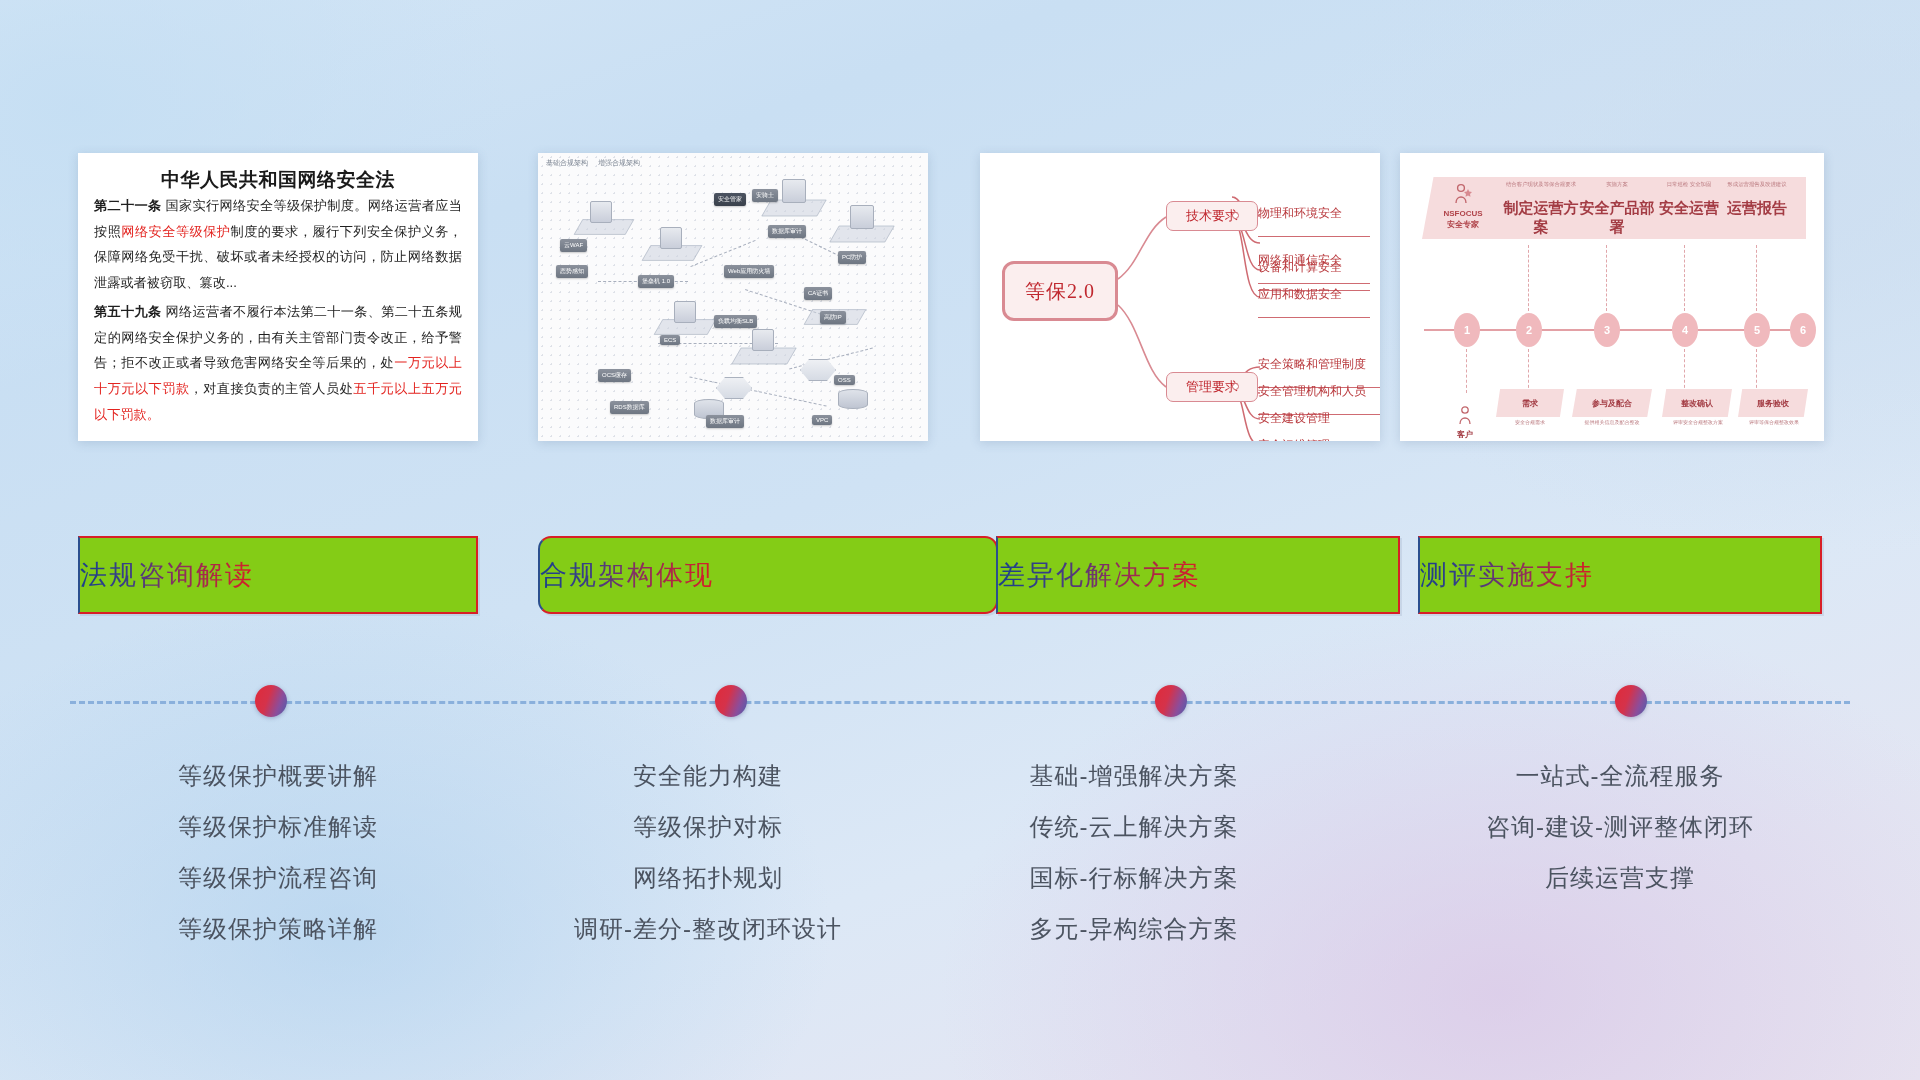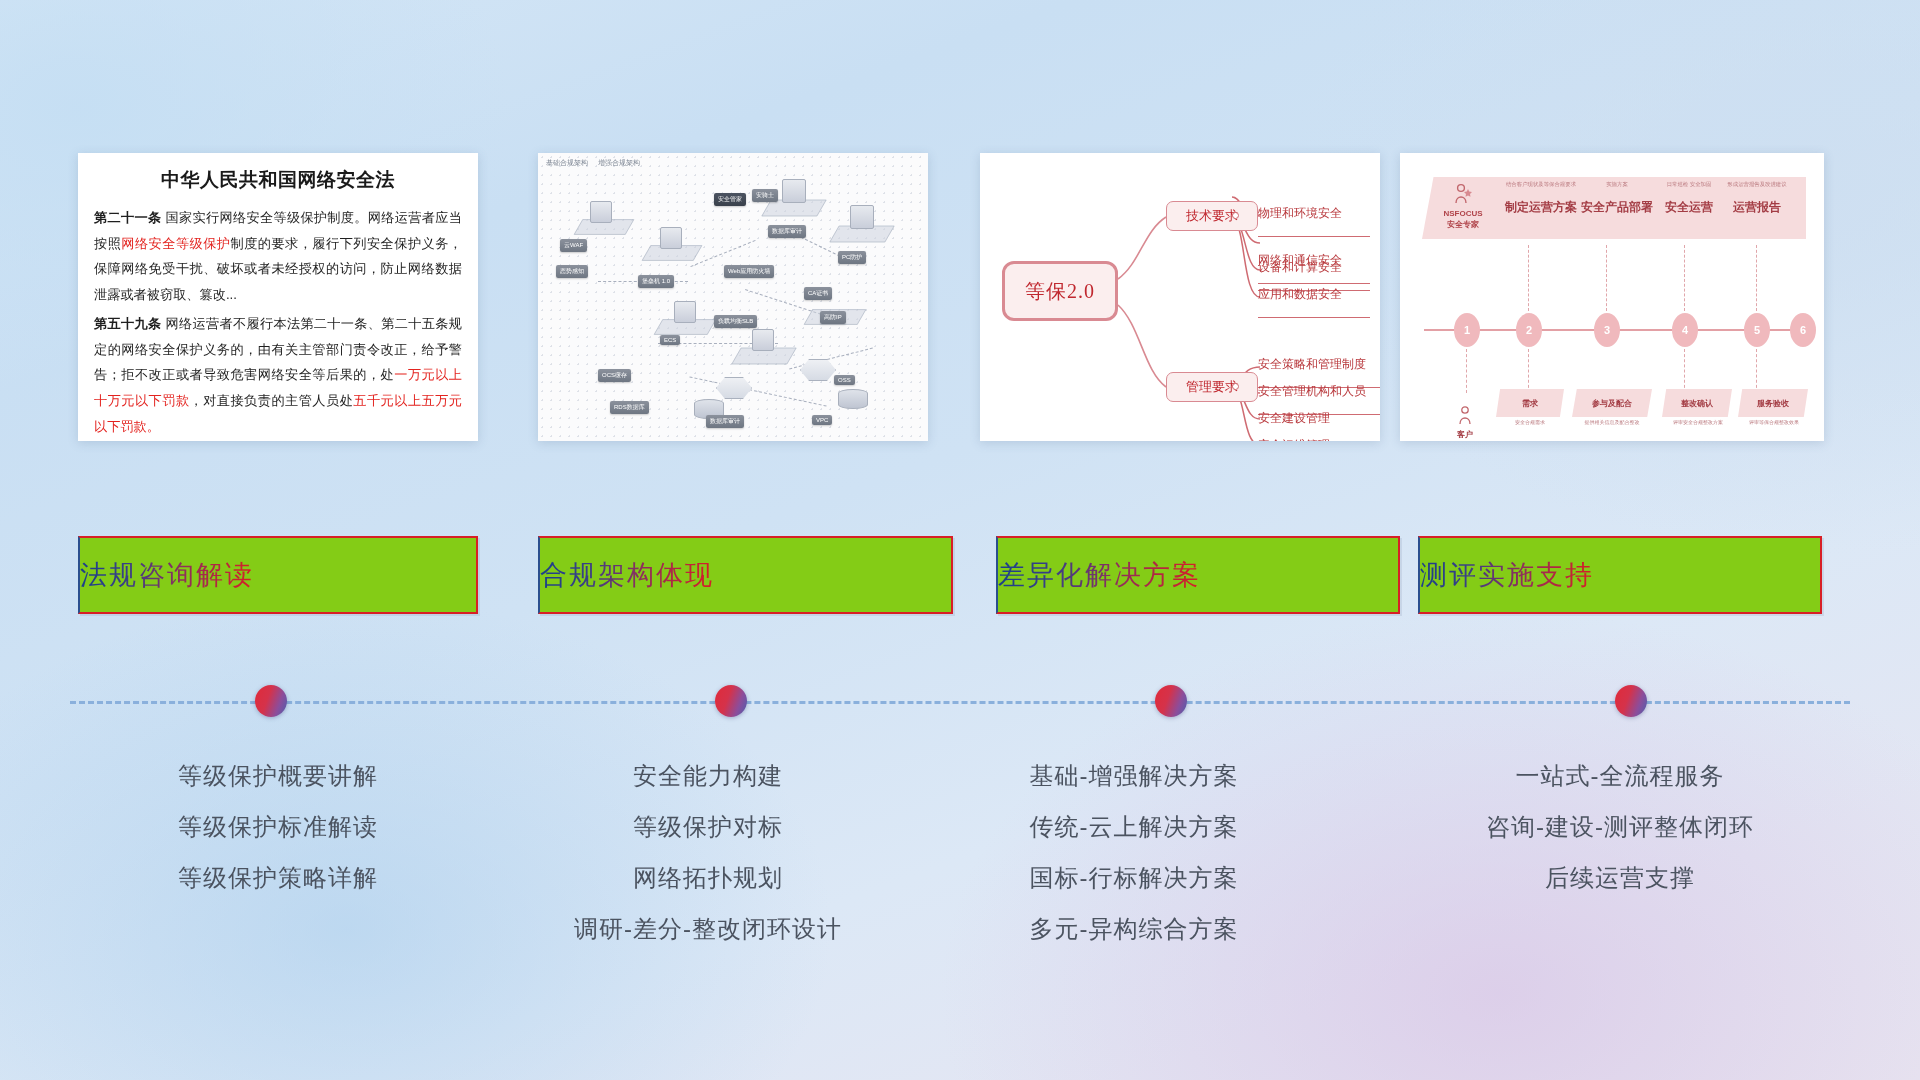--- a/index.html
+++ b/index.html
@@ -29,21 +29,20 @@
   .card3 { left: 980px; top: 153px; width: 400px; height: 288px; }
   .card4 { left: 1400px;top: 153px; width: 424px; height: 288px; }
 
   
   .law-title {
     text-align: center;
     font-size: 19px;
     font-weight: bold;
     color: #1a1a1a;
     letter-spacing: .5px;
-    margin-bottom: 12px;
   }
   .law-para {
     font-size: 13.2px;
     line-height: 1.95;
     color: #1f1f1f;
     text-align: justify;
     margin-bottom: 2px;
   }
   .law-para + .law-para { margin-top: 3px; }
   .law-art { font-weight: bold; }
@@ -129,21 +128,21 @@
   .nsf { position: relative; width: 100%; height: 100%; background: #fff; }
   .nsf-banner {
     position: absolute; left: 22px; top: 24px; width: 384px; height: 62px;
     background: #f6dcdd;
     clip-path: polygon(3% 0, 100% 0, 100% 100%, 0 100%);
   }
   .nsf-expert { position: absolute; left: 30px; top: 30px; width: 66px; text-align: center; }
   .nsf-expert .ttl { font-size: 8px; color: #b0444a; line-height: 1.35; font-weight: bold; }
   .nsf-col { position: absolute; top: 28px; width: 78px; text-align: center; }
   .nsf-col .sub { font-size: 5.4px; color: #bb7b80; line-height: 1.25; height: 18px; }
-  .nsf-col .main { font-size: 12px; color: #a33c44; font-weight: bold; }
+  .nsf-col .main { font-size: 15px; color: #a33c44; font-weight: bold; }
   .nsf-axis { position: absolute; left: 24px; top: 176px; width: 382px; height: 2px; background: #e3a0a5; }
   .nsf-num {
     position: absolute; top: 160px; width: 26px; height: 34px; border-radius: 50%;
     background: #f0b9bd; color: #fff; font-size: 11px; font-weight: bold;
     display: flex; align-items: center; justify-content: center;
   }
   .nsf-drop { position: absolute; border-left: 1px dashed #e0a6aa; }
   .nsf-chip {
     position: absolute; height: 28px; background: #f6dcdd;
     clip-path: polygon(6% 0, 100% 0, 94% 100%, 0 100%);
@@ -164,21 +163,21 @@
     display: flex; align-items: center; justify-content: flex-start;
     box-shadow: 2px 2px 0 rgba(120,140,170,.18);
   }
   .head-box .txt {
     font-size: 27px; font-weight: 500; letter-spacing: 2px;
     background: linear-gradient(90deg, #1b3f8b 0%, #3b3f86 28%, #8d2f5d 58%, #d81f26 100%);
     -webkit-background-clip: text; background-clip: text;
     -webkit-text-fill-color: transparent; color: transparent;
   }
   .hb1 { left: 78px;   width: 400px; }
-  .hb2 { left: 538px;  width: 415px; }
+  .hb2 { left: 538px;  width: 460px; border-radius: 13px; }
   .hb3 { left: 996px;  width: 404px; }
   .hb4 { left: 1418px; width: 404px; }
 
   
   .timeline { position: absolute; left: 70px; top: 700px; width: 1780px; height: 4px; }
   .tl-line {
     position: absolute; left: 0; top: 1px; width: 100%; height: 0;
     border-top: 3px dashed #8ab0dc;
   }
   .tl-dot {
@@ -410,20 +409,21 @@
     <div class="tl-dot tld1"></div>
     <div class="tl-dot tld2"></div>
     <div class="tl-dot tld3"></div>
     <div class="tl-dot tld4"></div>
   </div>
 
   <div class="cols">
     <div class="col c1">
       <div class="line">等级保护概要讲解</div>
       <div class="line">等级保护标准解读</div>
+      <div class="line">等级保护流程咨询</div>
       <div class="line">等级保护策略详解</div>
     </div>
     <div class="col c2">
       <div class="line">安全能力构建</div>
       <div class="line">等级保护对标</div>
       <div class="line">网络拓扑规划</div>
       <div class="line">调研-差分-整改闭环设计</div>
     </div>
     <div class="col c3">
       <div class="line">基础-增强解决方案</div>

